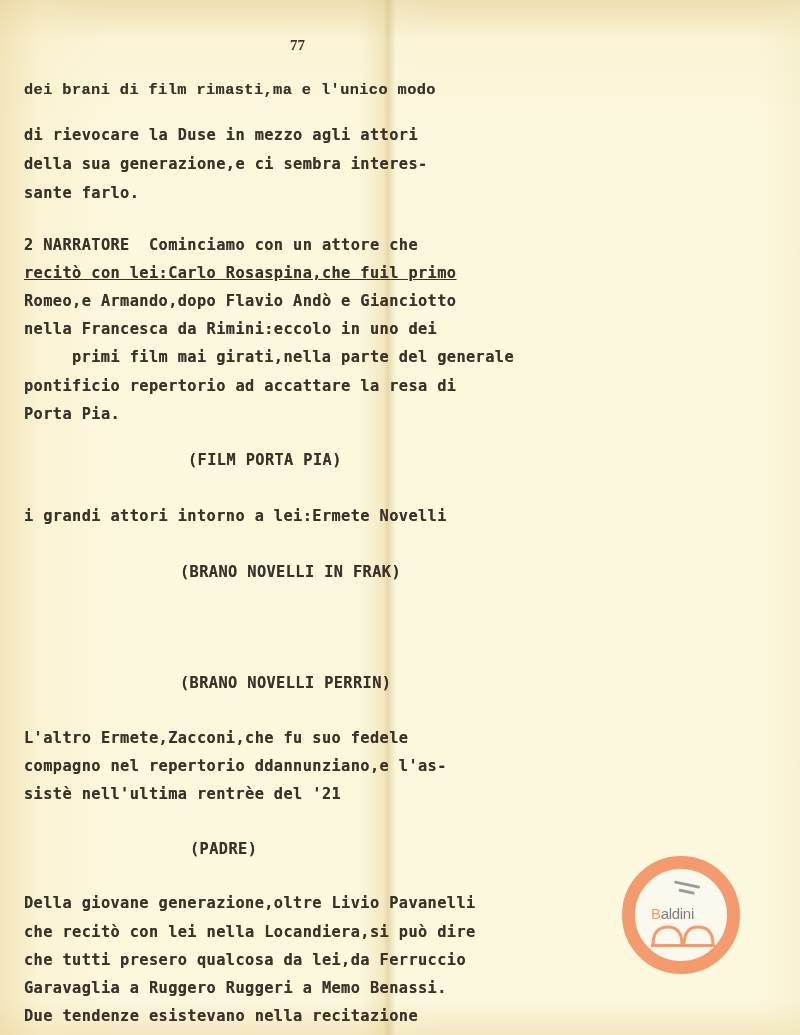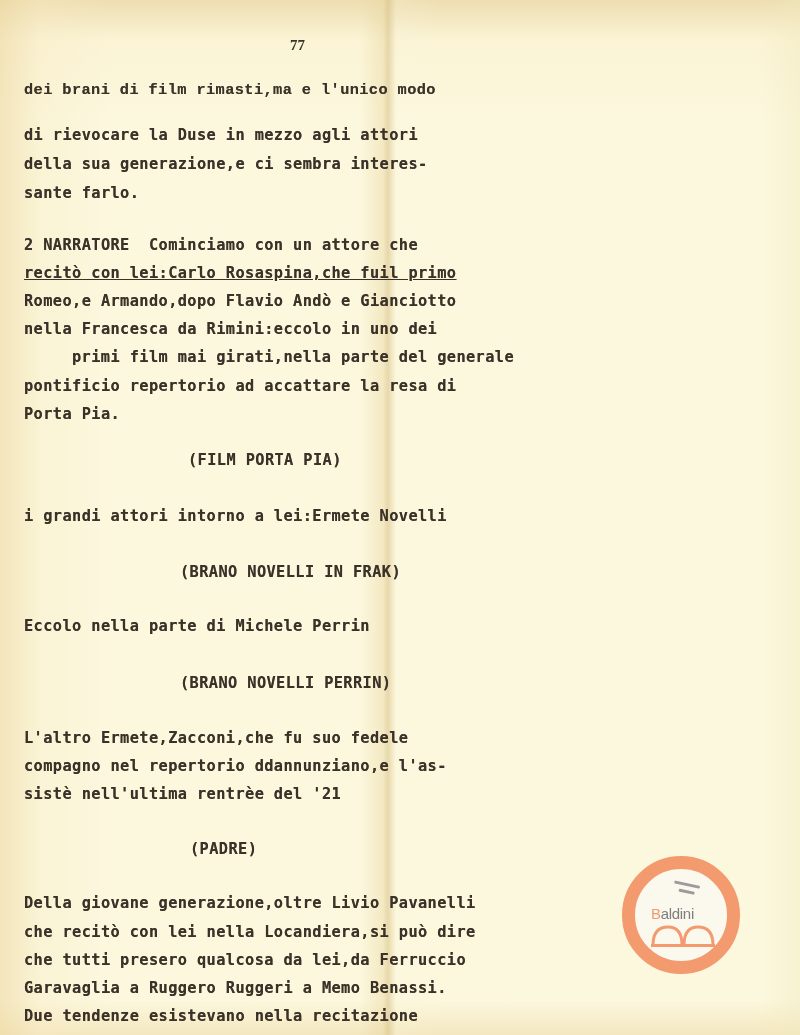--- a/index.html
+++ b/index.html
@@ -120,21 +120,20 @@
   <div class="typed" style="left:24px; top:350px;margin-left:48px;">primi film mai girati,nella parte del generale</div>
   <div class="typed" style="left:24px; top:379px;">pontificio repertorio ad accattare la resa di</div>
   <div class="typed" style="left:24px; top:407px;">Porta Pia.</div>
 
   <div class="typed" style="left:188px; top:453px;">(FILM PORTA PIA)</div>
 
   <div class="typed" style="left:24px; top:509px;">i grandi attori intorno a lei:Ermete Novelli</div>
 
   <div class="typed" style="left:180px; top:565px;">(BRANO NOVELLI IN FRAK)</div>
 
-  <div class="typed" style="left:24px; top:619px;">Eccolo nella parte di Michele Perrin</div>
 
   <div class="typed" style="left:180px; top:676px;">(BRANO NOVELLI PERRIN)</div>
 
   <div class="typed" style="left:24px; top:759px;">compagno nel repertorio ddannunziano,e l'as-</div>
   <div class="typed" style="left:24px; top:731px;">L'altro Ermete,Zacconi,che fu suo fedele</div>
   <div class="typed" style="left:24px; top:787px;">sistè nell'ultima rentrèe del '21</div>
 
   <div class="typed" style="left:190px; top:842px;">(PADRE)</div>
 
   <div class="typed" style="left:24px; top:896px;">Della giovane generazione,oltre Livio Pavanelli</div>

